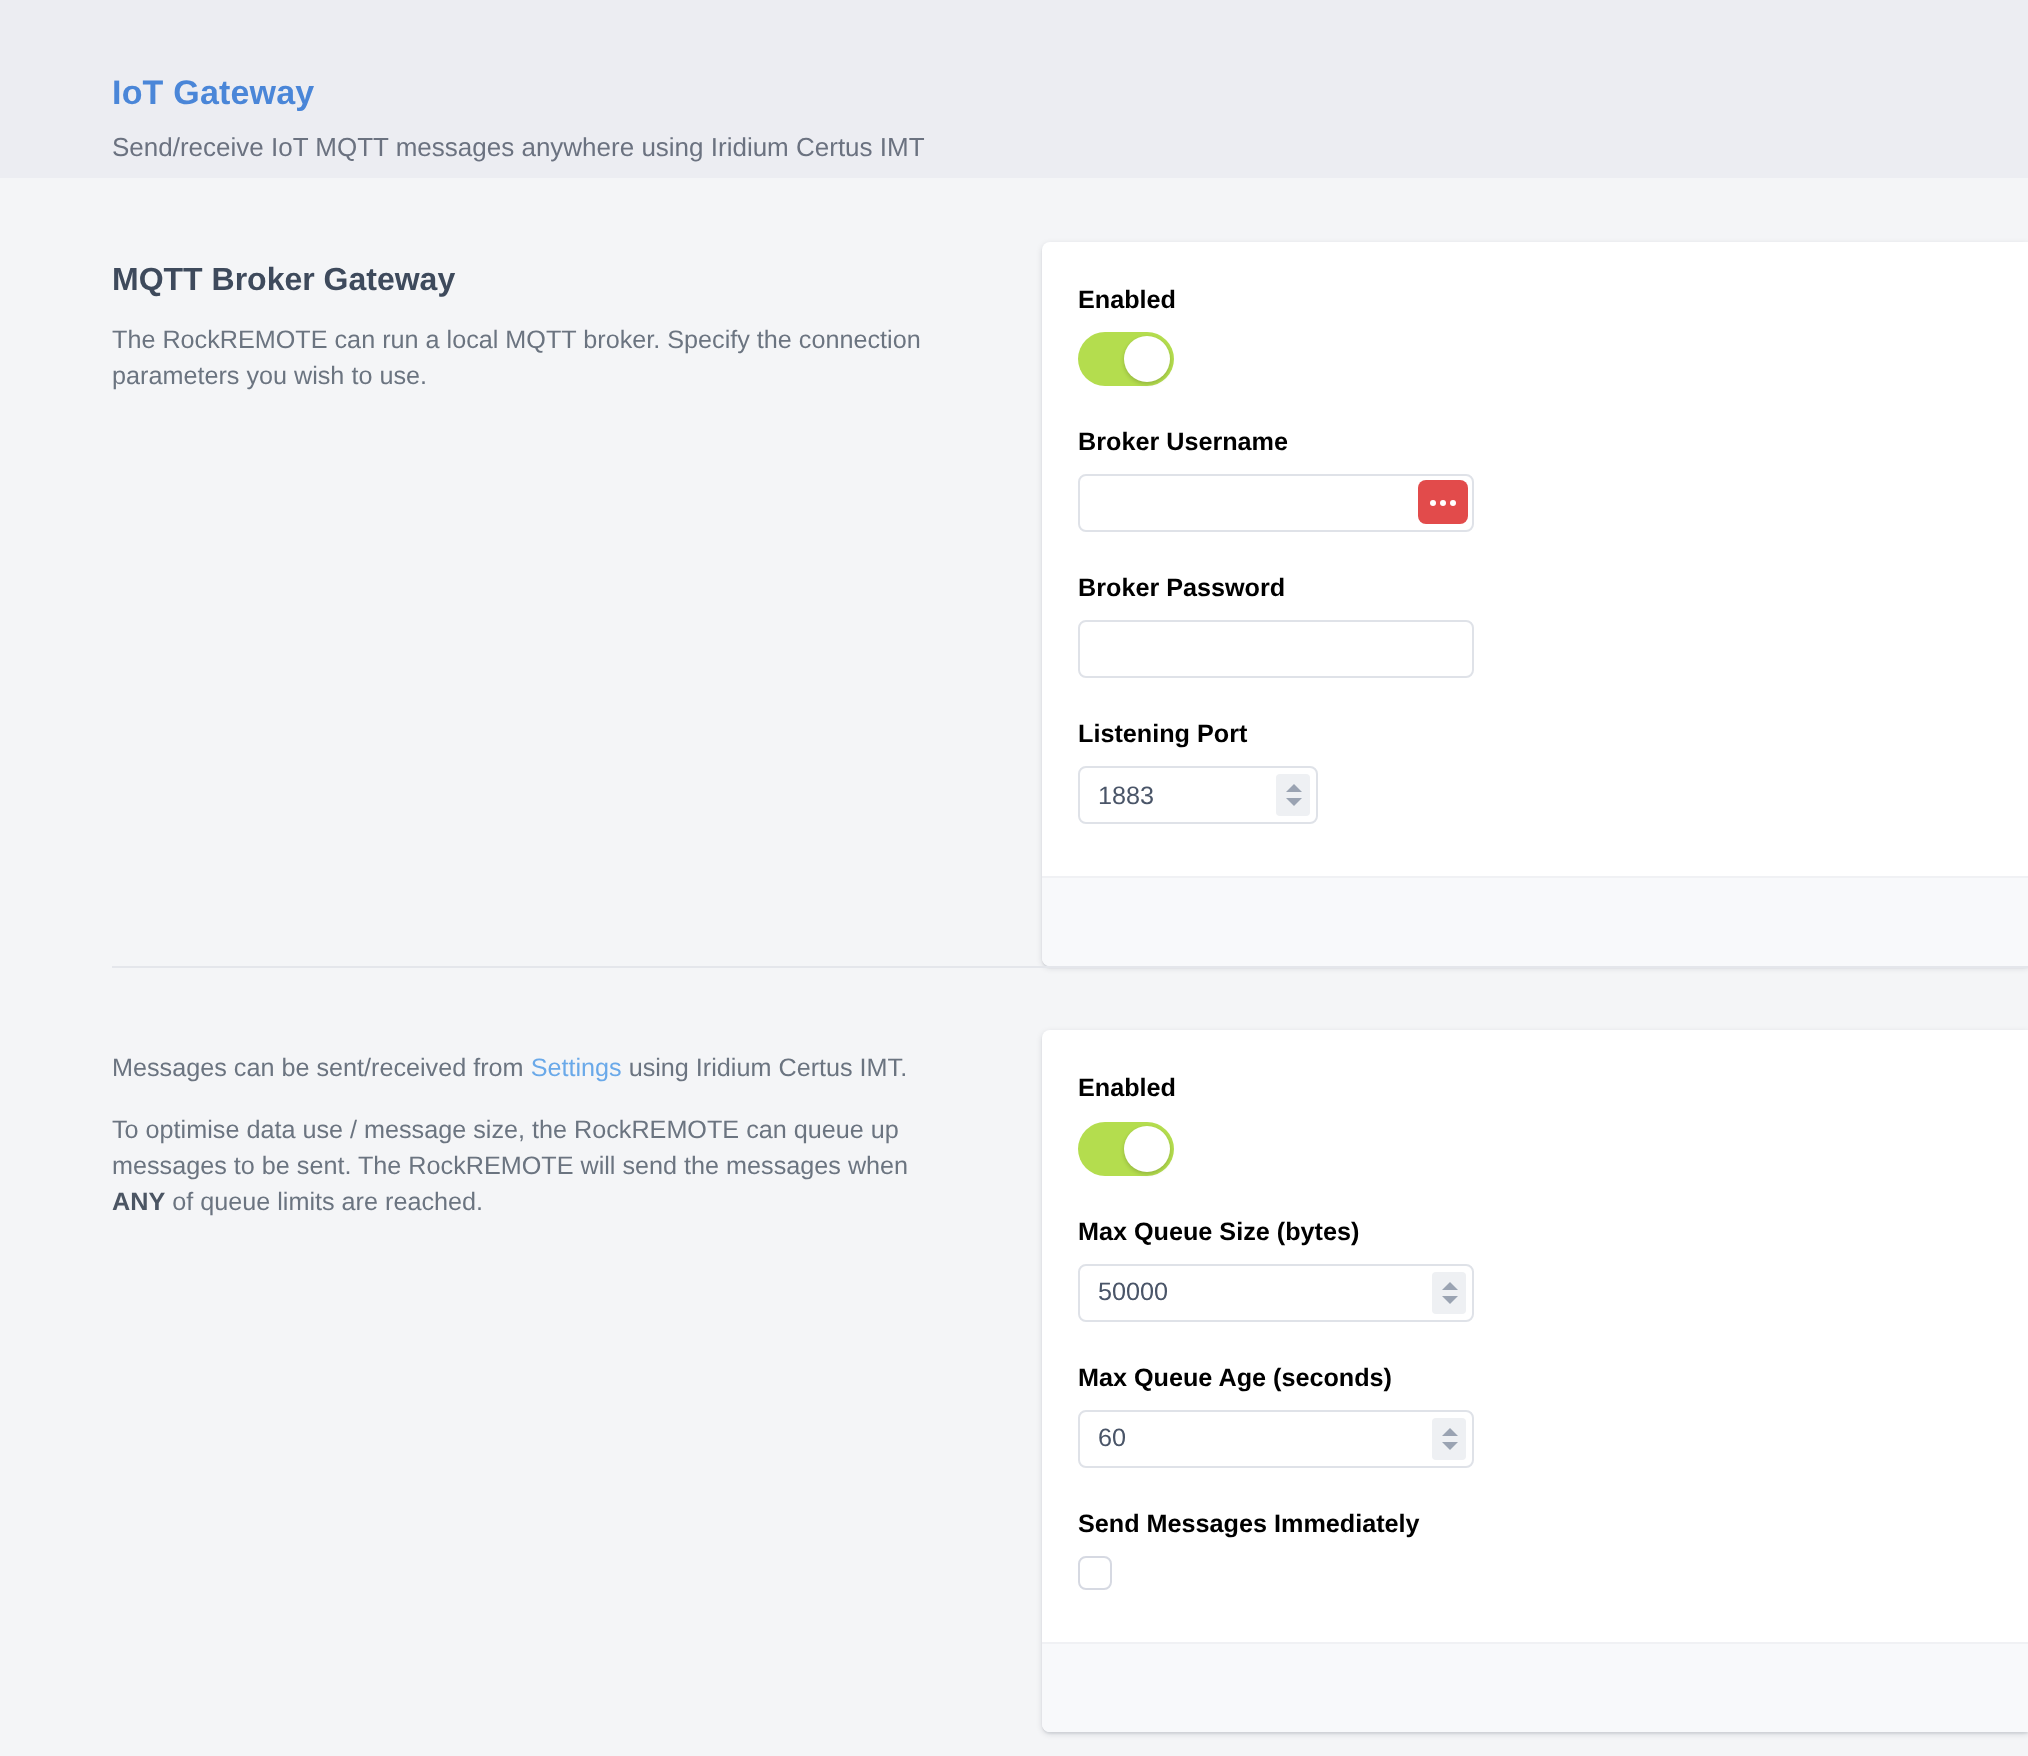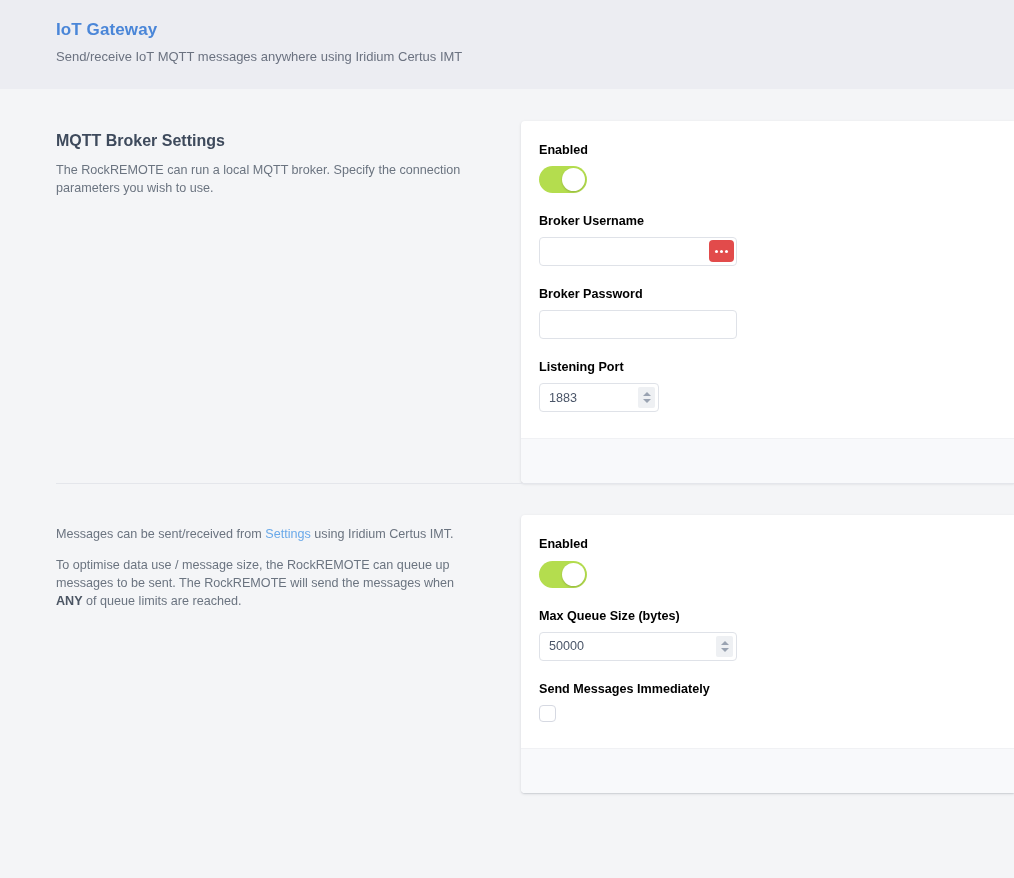--- a/index.html
+++ b/index.html
@@ -13,21 +13,21 @@
     font-family: "Liberation Sans", sans-serif;
     color: #4a5568;
     overflow: hidden;
   }
 
   
   .page-header {
     height: 89px;
     background: #ecedf2;
     box-sizing: border-box;
-    padding: 21px 0 0 56px;
+    padding: 38px 0 0 56px;
   }
   .page-header-title {
     font-size: 17px;
     font-weight: bold;
     color: #4a86d8;
     letter-spacing: 0.1px;
     margin: 0 0 9px 0;
     line-height: 1.1;
   }
   .page-header-sub {
@@ -215,21 +215,21 @@
 </head>
 <body>
 
 <div class="page-header">
   <div class="page-header-title">IoT Gateway</div>
   <div class="page-header-sub">Send/receive IoT MQTT messages anywhere using Iridium Certus IMT</div>
 </div>
 
 <div class="section">
   <div class="section-left">
-    <h2 class="section-title">MQTT Broker Settings</h2>
+    <h2 class="section-title">MQTT Broker Gateway</h2>
     <p class="section-desc">The RockREMOTE can run a local MQTT broker. Specify the connection parameters you wish to use.</p>
   </div>
 
   <div class="card">
     <div class="card-body">
 
       <div class="field">
         <label class="field-label">Enabled</label>
         <div class="toggle">
           <span class="knob"></span>
@@ -292,20 +292,30 @@
         <label class="field-label">Max Queue Size (bytes)</label>
         <div class="input-wrap">
           <input class="text-input" type="text" value="50000" style="">
           <div class="spinner">
             <span class="chev up"></span>
             <span class="chev down"></span>
           </div>
         </div>
       </div>
 
+      <div class="field">
+        <label class="field-label">Max Queue Age (seconds)</label>
+        <div class="input-wrap">
+          <input class="text-input" type="text" value="60" style="">
+          <div class="spinner">
+            <span class="chev up"></span>
+            <span class="chev down"></span>
+          </div>
+        </div>
+      </div>
 
       <div class="field">
         <label class="field-label">Send Messages Immediately</label>
         <div class="checkbox"></div>
       </div>
 
     </div>
     <div class="card-footer"></div>
   </div>
 </div>

